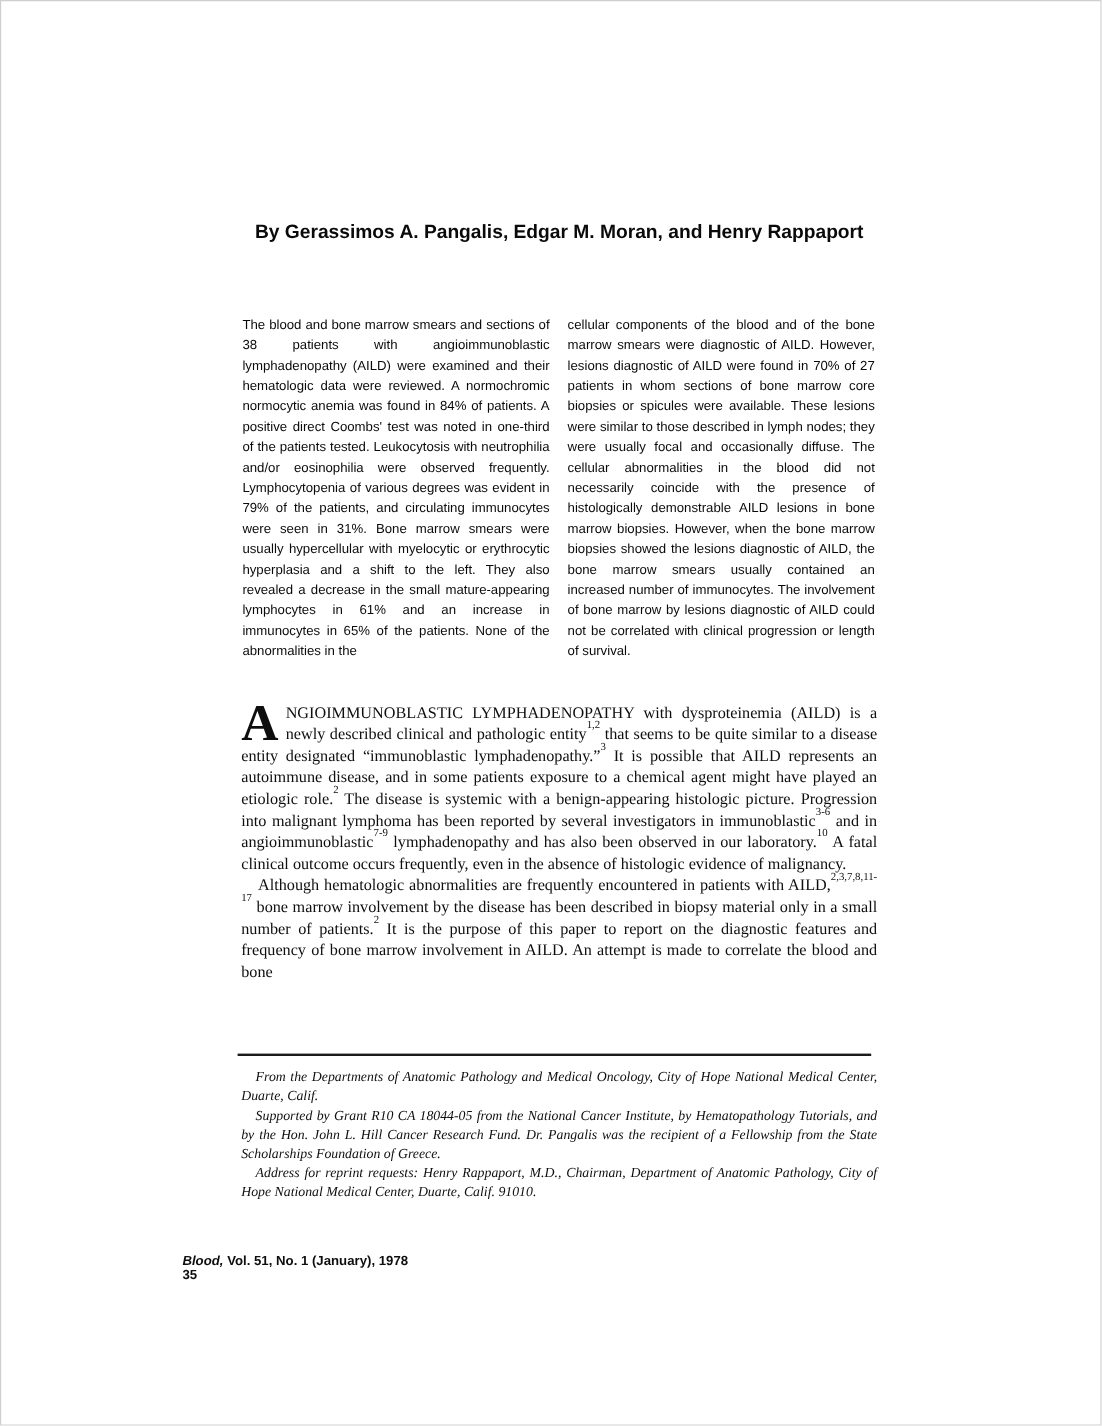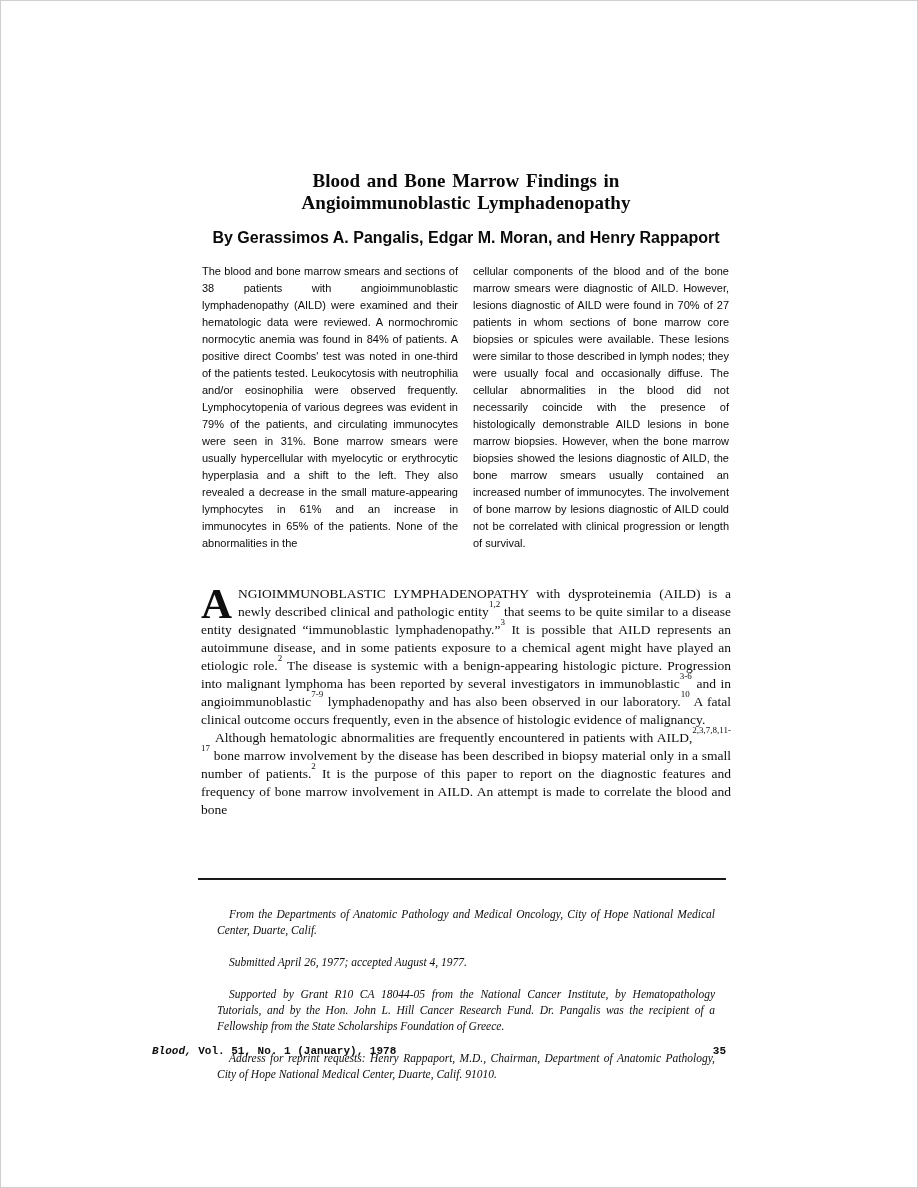--- a/index.html
+++ b/index.html
@@ -60,55 +60,53 @@
   sup{font-size:9px;line-height:0;position:relative;top:-4px;}
 
   
   .rule{position:absolute;left:198px;top:878px;width:528px;height:2px;background:#1a1a1a;}
 
   
   .footnotes{position:absolute;left:201px;top:890px;width:530px;
     font-family:"Liberation Serif",serif;
     font-style:italic;
     font-size:11.5px;line-height:16px;text-align:justify;color:#0e0e0e;}
-  .footnotes p{margin:16px;text-indent:12px;}
+  .footnotes p{margin:0;text-indent:12px;}
 
   
   .page-footer{position:absolute;left:152px;top:1045px;width:574px;
     display:flex;justify-content:space-between;align-items:baseline;
-    font-family:Liberation Mono, monospace;
-    font-weight:700;font-size:11px;color:#0e0e0e;}
+    font-family:Liberation Sans, sans-serif;
+    font-weight:700;font-size:11px;color:#0e0e0e;flex-direction:column;}
   .journal-name{font-style:italic;}
   .page-number{font-weight:700;}
 </style>
 </head>
 <body>
 
 <div class="page">
 
   <div class="title-block">
-    <h1 class="article-title"><span>Blood and Bone Marrow Findings in</span><br><span>Angioimmunoblastic Lymphadenopathy</span></h1>
     <div class="byline">By Gerassimos A. Pangalis, Edgar M. Moran, and Henry Rappaport</div>
   </div>
 
   <section class="abstract">
     <div class="col">The blood and bone marrow smears and sections of 38 patients with angioimmunoblastic lymphadenopathy (AILD) were examined and their hematologic data were reviewed. A normochromic normocytic anemia was found in 84% of patients. A positive direct Coombs' test was noted in one-third of the patients tested. Leukocytosis with neutrophilia and/or eosinophilia were observed frequently. Lymphocytopenia of various degrees was evident in 79% of the patients, and circulating immunocytes were seen in 31%. Bone marrow smears were usually hypercellular with myelocytic or erythrocytic hyperplasia and a shift to the left. They also revealed a decrease in the small mature-appearing lymphocytes in 61% and an increase in immunocytes in 65% of the patients. None of the abnormalities in the</div>
     <div class="col">cellular components of the blood and of the bone marrow smears were diagnostic of AILD. However, lesions diagnostic of AILD were found in 70% of 27 patients in whom sections of bone marrow core biopsies or spicules were available. These lesions were similar to those described in lymph nodes; they were usually focal and occasionally diffuse. The cellular abnormalities in the blood did not necessarily coincide with the presence of histologically demonstrable AILD lesions in bone marrow biopsies. However, when the bone marrow biopsies showed the lesions diagnostic of AILD, the bone marrow smears usually contained an increased number of immunocytes. The involvement of bone marrow by lesions diagnostic of AILD could not be correlated with clinical progression or length of survival.</div>
   </section>
 
   <section class="body-text">
     <p class="p1"><span class="dropcap">A</span><span><span>NGIOIMMUNOBLASTIC LYMPHADENOPATHY with dysproteinemia (AILD) is a newly described clinical and pathologic entity</span><sup>1,2</sup><span> that seems to be quite similar to a disease entity designated “immunoblastic lymphadenopathy.”</span><sup>3</sup><span> It is possible that AILD represents an autoimmune disease, and in some patients exposure to a chemical agent might have played an etiologic role.</span><sup>2</sup><span> The disease is systemic with a benign-appearing histologic picture. Progression into malignant lymphoma has been reported by several investigators in immunoblastic</span><sup>3-6</sup><span> and in angioimmunoblastic</span><sup>7-9</sup><span> lymphadenopathy and has also been observed in our laboratory.</span><sup>10</sup><span> A fatal clinical outcome occurs frequently, even in the absence of histologic evidence of malignancy.</span></span></p>
     <p class="p2"><span>Although hematologic abnormalities are frequently encountered in patients with AILD,</span><sup>2,3,7,8,11-17</sup><span> bone marrow involvement by the disease has been described in biopsy material only in a small number of patients.</span><sup>2</sup><span> It is the purpose of this paper to report on the diagnostic features and frequency of bone marrow involvement in AILD. An attempt is made to correlate the blood and bone</span></p>
   </section>
 
   <div class="rule"></div>
 
   <section class="footnotes">
     <p>From the Departments of Anatomic Pathology and Medical Oncology, City of Hope National Medical Center, Duarte, Calif.</p>
-    <p>Submitted April 26, 1977; accepted August 4, 1977.</p>
     <p>Supported by Grant R10 CA 18044-05 from the National Cancer Institute, by Hematopathology Tutorials, and by the Hon. John L. Hill Cancer Research Fund. Dr. Pangalis was the recipient of a Fellowship from the State Scholarships Foundation of Greece.</p>
     <p>Address for reprint requests: Henry Rappaport, M.D., Chairman, Department of Anatomic Pathology, City of Hope National Medical Center, Duarte, Calif. 91010.</p>
   </section>
 
   <footer class="page-footer">
     <div class="journal-line"><span class="journal-name">Blood,</span><span> Vol. 51, No. 1 (January), 1978</span></div>
     <div class="page-number">35</div>
   </footer>
 
 </div>

